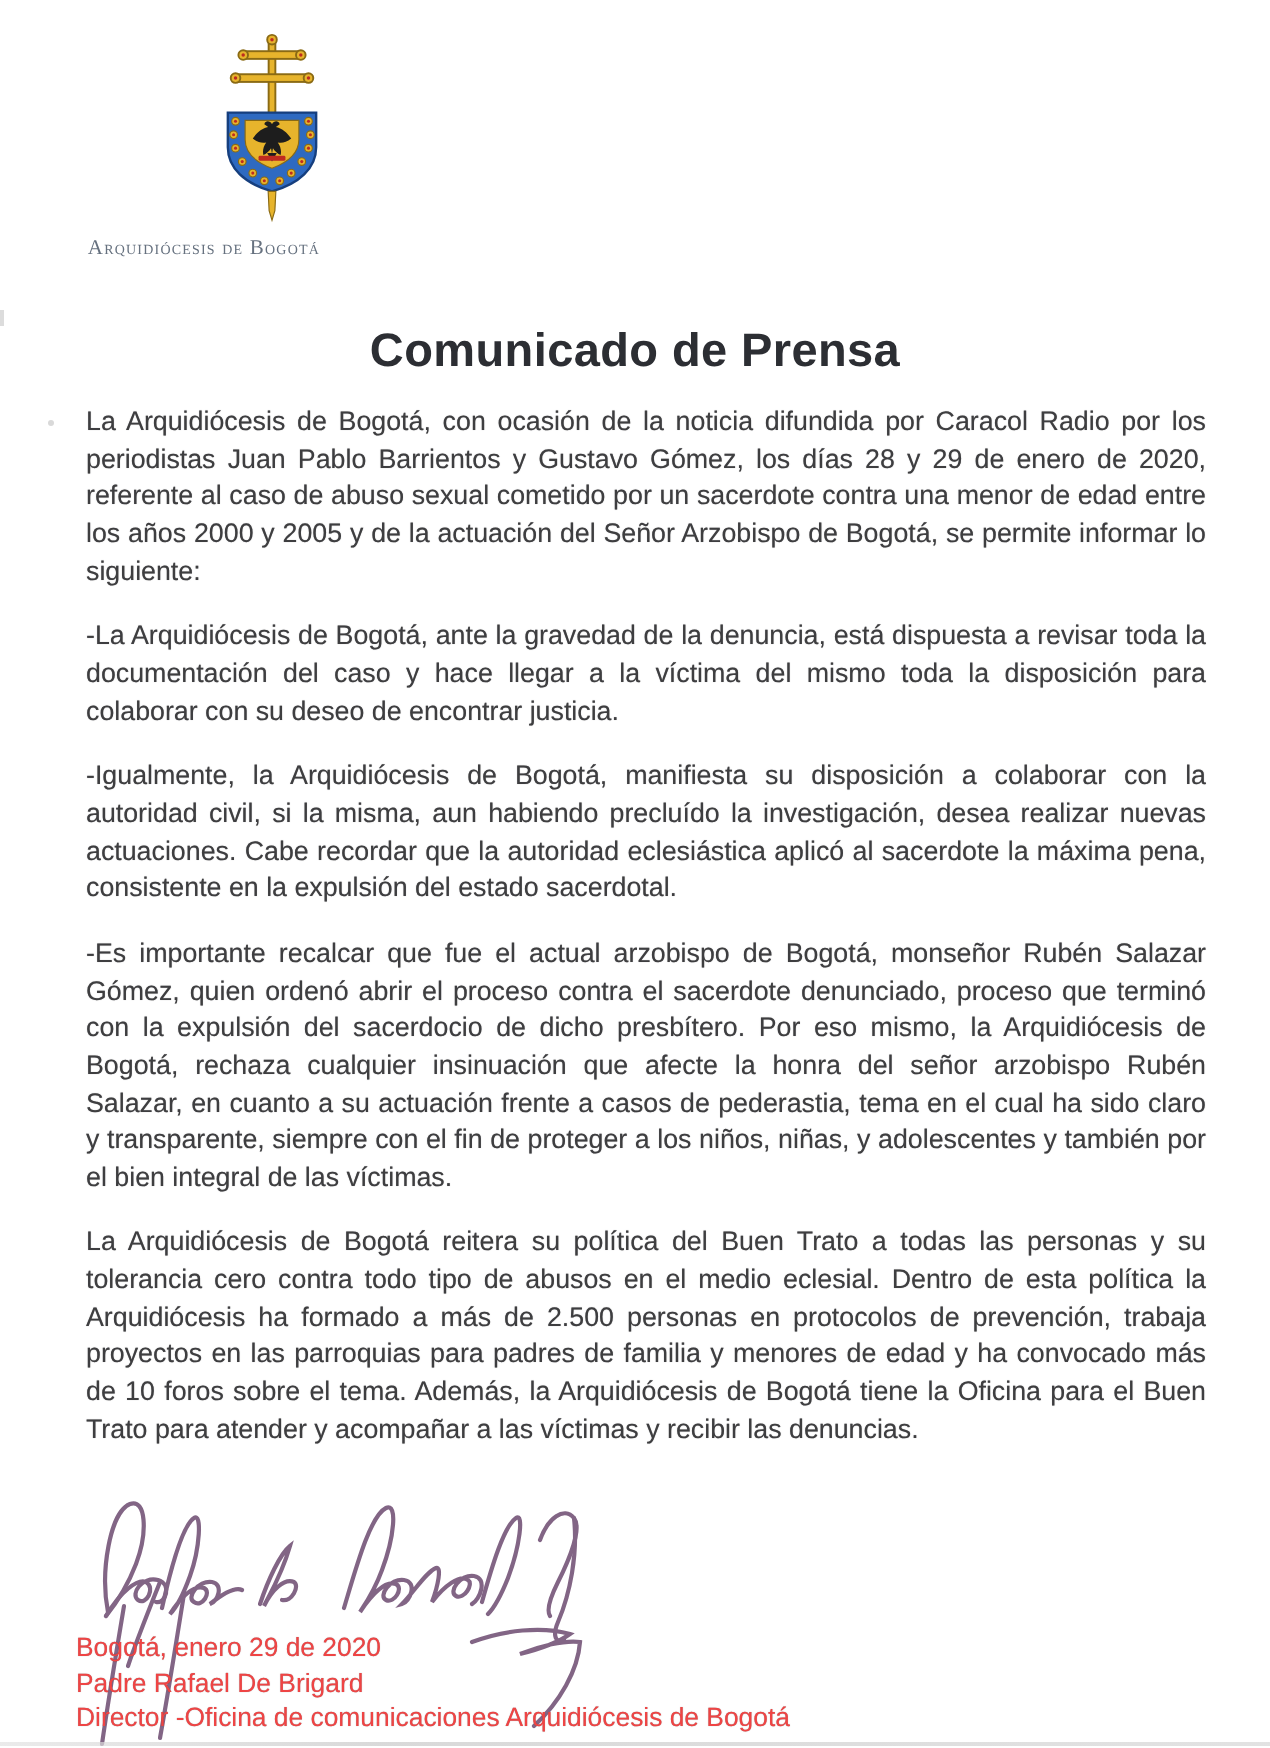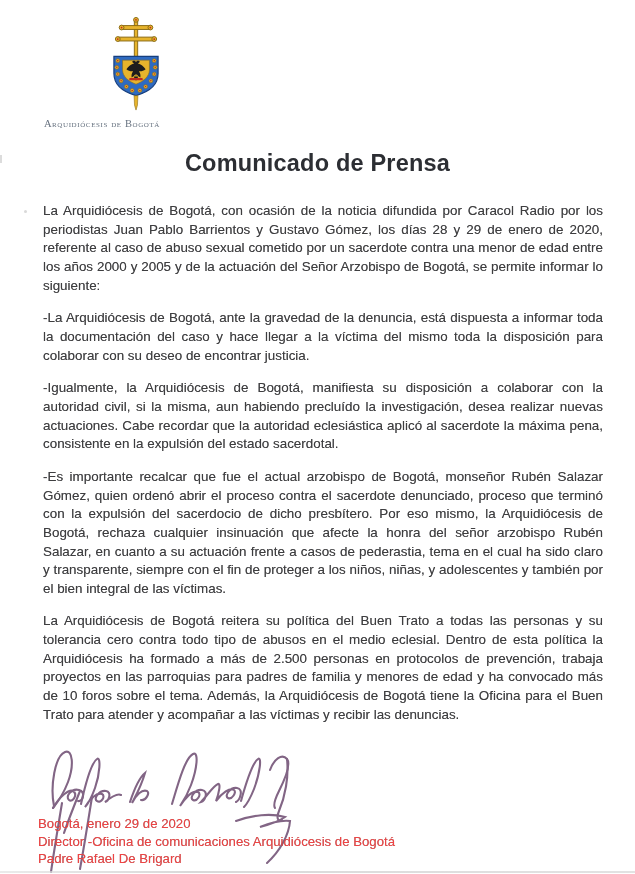--- a/index.html
+++ b/index.html
@@ -8,21 +8,21 @@
     font-family:"Liberation Sans", sans-serif; overflow:hidden;
   }
   .letterhead { position:absolute; left:40px; top:16px; width:120px; text-align:right; }
   .crest { width:48px; height:96px; display:inline-block; }
   .crest-caption {
     margin-top:2px; font-family:"Liberation Serif", serif;
     font-variant:small-caps; letter-spacing:0.6px;
     font-size:10.5px; color:#66717f; white-space:nowrap;
   }
   .doc-title {
-    position:absolute; top:150px; left:0; width:635px; margin:0;
+    position:absolute; top:162px; left:0; width:635px; margin:0;
     text-align:center; font-size:23.5px; font-weight:bold;
     color:#2c2e33; letter-spacing:0.2px;
   }
   .doc-body {
     position:absolute; top:202px; left:43px; width:560px;
     color:#3e3e40; font-size:13.4px; line-height:18.65px; text-align:justify;
     text-shadow:0 0 0.4px rgba(62,62,64,0.55);
   }
   .doc-body p { margin:0 0 14px 0; }
   .signature-svg {
@@ -104,21 +104,21 @@
         <rect x="36" y="129" width="28" height="5" rx="1.5"></rect>
       </g>
     </svg>
     <div class="crest-caption">Arquidiócesis de Bogotá</div>
   </div>
 
   <h1 class="doc-title">Comunicado de Prensa</h1>
 
   <div class="doc-body">
     <p>La Arquidiócesis de Bogotá, con ocasión de la noticia difundida por Caracol Radio por los periodistas Juan Pablo Barrientos y Gustavo Gómez, los días 28 y 29 de enero de 2020, referente al caso de abuso sexual cometido por un sacerdote contra una menor de edad entre los años 2000 y 2005 y de la actuación del Señor Arzobispo de Bogotá, se permite informar lo siguiente:</p>
-    <p>-La Arquidiócesis de Bogotá, ante la gravedad de la denuncia, está dispuesta a informar toda la documentación del caso y hace llegar a la víctima del mismo toda la disposición para colaborar con su deseo de encontrar justicia.</p>
+    <p>-La Arquidiócesis de Bogotá, ante la gravedad de la denuncia, está dispuesta a revisar toda la documentación del caso y hace llegar a la víctima del mismo toda la disposición para colaborar con su deseo de encontrar justicia.</p>
     <p>-Igualmente, la Arquidiócesis de Bogotá, manifiesta su disposición a colaborar con la autoridad civil, si la misma, aun habiendo precluído la investigación, desea realizar nuevas actuaciones. Cabe recordar que la autoridad eclesiástica aplicó al sacerdote la máxima pena, consistente en la expulsión del estado sacerdotal.</p>
     <p>-Es importante recalcar que fue el actual arzobispo de Bogotá, monseñor Rubén Salazar Gómez, quien ordenó abrir el proceso contra el sacerdote denunciado, proceso que terminó con la expulsión del sacerdocio de dicho presbítero. Por eso mismo, la Arquidiócesis de Bogotá, rechaza cualquier insinuación que afecte la honra del señor arzobispo Rubén Salazar, en cuanto a su actuación frente a casos de pederastia, tema en el cual ha sido claro y transparente, siempre con el fin de proteger a los niños, niñas, y adolescentes y también por el bien integral de las víctimas.</p>
     <p>La Arquidiócesis de Bogotá reitera su política del Buen Trato a todas las personas y su tolerancia cero contra todo tipo de abusos en el medio eclesial. Dentro de esta política la Arquidiócesis ha formado a más de 2.500 personas en protocolos de prevención, trabaja proyectos en las parroquias para padres de familia y menores de edad y ha convocado más de 10 foros sobre el tema. Además, la Arquidiócesis de Bogotá tiene la Oficina para el Buen Trato para atender y acompañar a las víctimas y recibir las denuncias.</p>
   </div>
 
   <svg class="signature-svg" viewBox="0 0 270 130" xmlns="http://www.w3.org/2000/svg">
     <g fill="none" stroke="#6d4b70" stroke-width="2.1" stroke-linecap="round">
       <path d="M14 62 C10 42 15 12 25 8 C33 5 34 22 28 38 C23 51 17 59 13 64"></path>
       <path d="M13 64 C20 52 29 45 33 47 C38 50 33 59 29 56 C25 53 31 44 39 46 C46 48 43 58 38 57"></path>
       <path d="M41 60 C45 42 51 19 57 15 C61 12 60 30 55 44 C51 55 47 61 45 63 C50 55 57 48 62 50 C66 52 61 60 57 57 C53 55 59 46 66 47 C72 48 69 57 65 58 C70 54 77 49 81 51"></path>
@@ -129,21 +129,21 @@
       <path d="M247 15 C249 33 245 53 239 67 C236 74 238 78 242 76"></path>
       <path d="M196 77 C212 71 231 69 245 73 C238 78 228 81 220 83 C230 79 242 76 250 77 C249 91 240 107 227 119"></path>
       <path d="M40 47 C34 62 28 77 24 89"></path>
       <path d="M52 53 C48 78 44 103 40 125"></path>
       <path d="M22 59 C18 83 14 107 11 128"></path>
     </g>
   </svg>
 
   <div class="doc-footer">
     <div>Bogotá, enero 29 de 2020</div>
+    <div>Padre Rafael De Brigard</div>
     <div>Director -Oficina de comunicaciones Arquidiócesis de Bogotá</div>
-    <div>Padre Rafael De Brigard</div>
   </div>
 
   <div class="artifact artifact-bottom-line"></div>
   <div class="artifact artifact-edge-dash"></div>
   <div class="artifact artifact-speck"></div>
 
 </div>
 
 </body></html>

